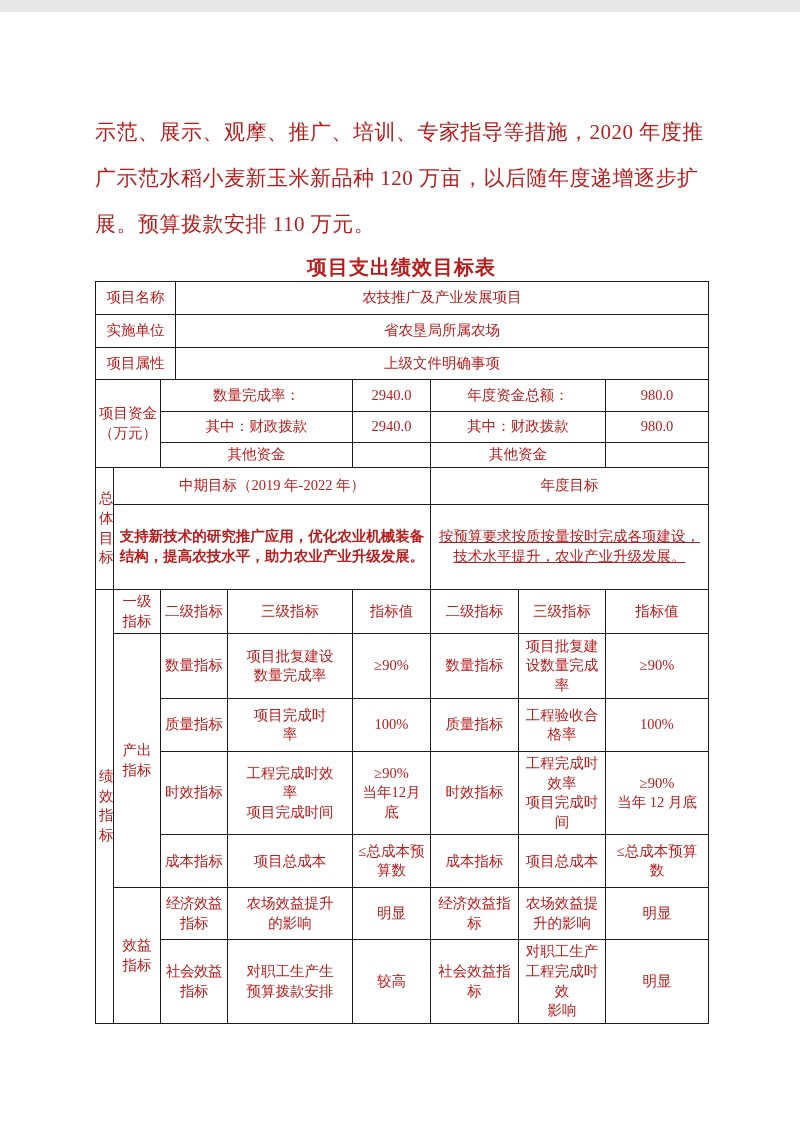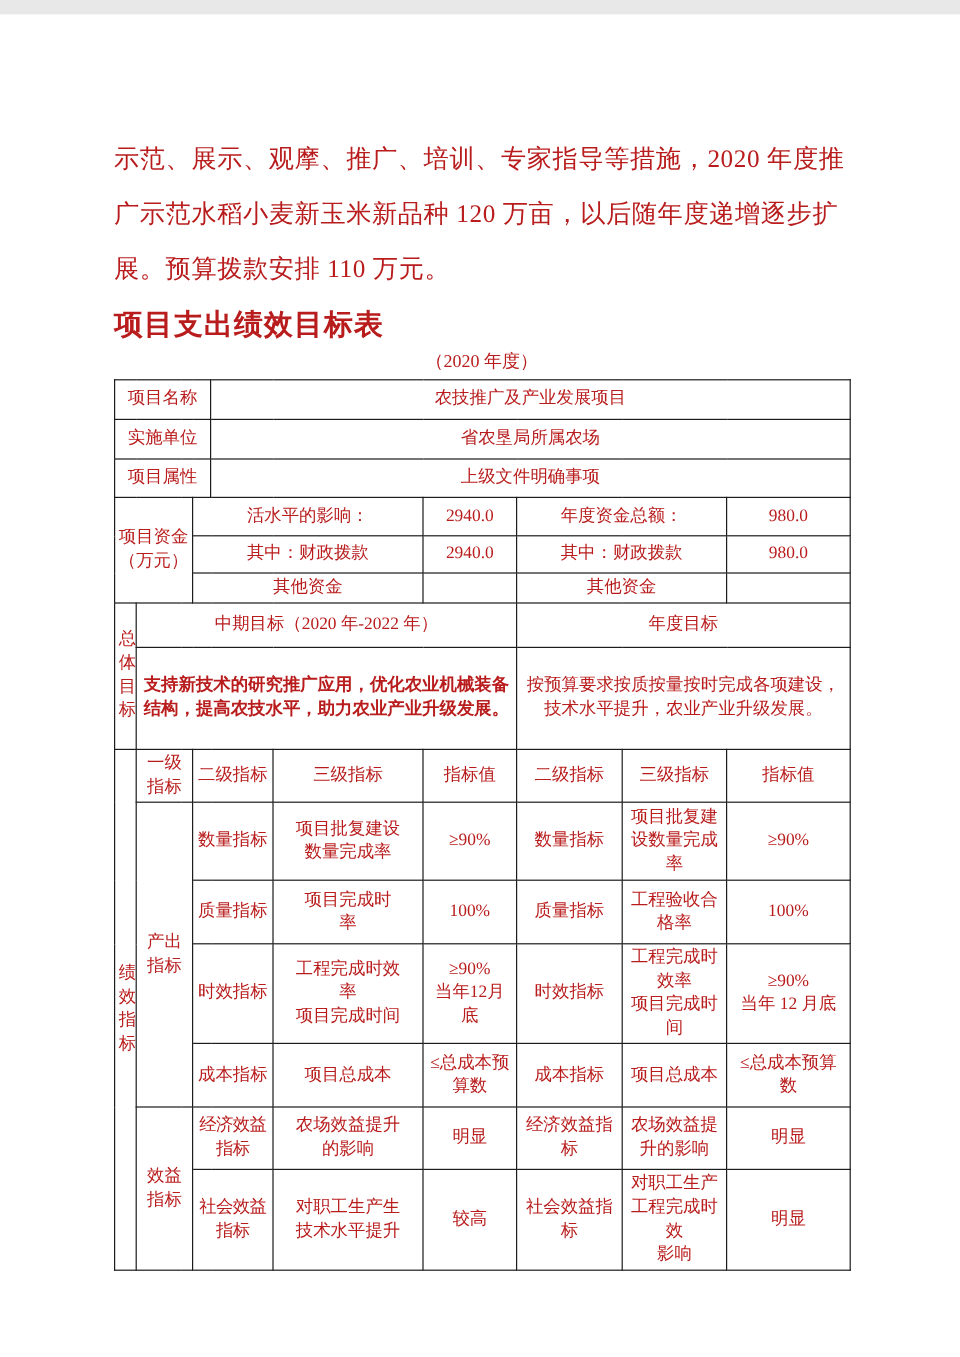--- a/index.html
+++ b/index.html
@@ -21,22 +21,22 @@
     text-align: justify;
     letter-spacing: 0.5px;
   }
   .sub-head {
     font-size: 21px;
     line-height: 46px;
     padding-left: 44px;
     letter-spacing: 0.5px;
   }
   .tbl-title {
-    text-align: left;
-    font-size: 24px;
+    text-align: center;
+    font-size: 20px;
     font-weight: bold;
     letter-spacing: 1px;
     margin-top: 7px;
   }
   .tbl-subtitle {
     text-align: center;
     font-size: 15px;
     margin-top: 6px;
     margin-bottom: 5px;
   }
@@ -55,42 +55,41 @@
     white-space: pre-line;
     overflow: hidden;
   }
   td.lab { text-align: center; font-size: 15px; }
   td.val-c { font-size: 15px; }
   td.val-r { text-align: right; font-size: 15px; padding-right: 5px; }
   td.lab-l { text-align: left; font-size: 15px; padding-left: 6px; }
   td.vlabel { padding: 1px 0; line-height: 1.5; word-break: break-all; font-size: 15px; }
   td.fund-lab { word-break: break-all; font-size: 15px; padding: 2px 1px; }
   td.goal-mid { text-align: left; font-size: 14px; padding: 4px 6px; line-height: 1.9; font-weight: bold; }
-  td.goal-ann { text-align: center; font-size: 14px; padding: 4px 4px; line-height: 1.9; }
+  td.goal-ann { text-align: center; font-size: 14px; padding: 4px 4px; line-height: 1.9; text-decoration: underline; }
   td.l3 { text-align: left; padding-left: 5px; }
   td.tight { font-size: 11.5px; letter-spacing: -0.5px; padding: 2px 0; }
   .page-num {
     text-align: center;
     font-size: 14px;
     font-weight: bold;
     margin-top: 15px;
   }
 </style>
 </head>
 <body>
 
 <div class="page">
   <div class="content">
 
     <div class="body-par">示范、展示、观摩、推广、培训、专家指导等措施，2020 年度推
 广示范水稻小麦新玉米新品种 120 万亩，以后随年度递增逐步扩
 展。预算拨款安排 110 万元。</div>
 
     <div class="tbl-title">项目支出绩效目标表</div>
-    <div class="tbl-subtitle">（2020 年度）</div>
 
     <table class="main">
       <colgroup>
         <col style="width:18px">
           <col style="width:37px">
           <col style="width:10px">
         <col style="width:15px">
           <col style="width:52px">
           <col style="width:125px">
         <col style="width:78px">
@@ -108,41 +107,41 @@
         <td colspan="4" class="lab">实施单位</td>
         <td colspan="6" class="val-c">省农垦局所属农场</td>
       </tr>
       <tr style="height:32px">
         <td colspan="4" class="lab">项目属性</td>
         <td colspan="6" class="val-c">上级文件明确事项</td>
       </tr>
 
       <tr style="height:32px">
         <td rowspan="3" colspan="3" class="fund-lab">项目资金（万元）</td>
-        <td colspan="3" class="lab-l">活水平的影响：</td>
+        <td colspan="3" class="lab-l">数量完成率：</td>
         <td class="val-r">2940.0</td>
         <td colspan="2" class="lab-l">年度资金总额：</td>
         <td class="val-r">980.0</td>
       </tr>
       <tr style="height:31px">
         <td colspan="3" class="val-c">其中：财政拨款</td>
         <td class="val-r">2940.0</td>
         <td colspan="2" class="val-c">其中：财政拨款</td>
         <td class="val-r">980.0</td>
       </tr>
       <tr style="height:25px">
         <td colspan="3" class="val-c">其他资金</td>
         <td class="val-r"></td>
         <td colspan="2" class="val-c">其他资金</td>
         <td class="val-r"></td>
       </tr>
 
       <tr style="height:37px">
         <td rowspan="2" class="vlabel">总体目标</td>
-        <td colspan="6" class="val-c">中期目标（2020 年-2022 年）</td>
+        <td colspan="6" class="val-c">中期目标（2019 年-2022 年）</td>
         <td colspan="3" class="val-c">年度目标</td>
       </tr>
       <tr style="height:85px">
         <td colspan="6" class="goal-mid">支持新技术的研究推广应用，优化农业机械装备
 结构，提高农技水平，助力农业产业升级发展。</td>
         <td colspan="3" class="goal-ann">按预算要求按质按量按时完成各项建设，
 技术水平提升，农业产业升级发展。</td>
       </tr>
 
       <tr style="height:43px">
@@ -211,21 +210,21 @@
 的影响</td>
         <td>明显</td>
         <td>经济效益指标</td>
         <td class="l3">农场效益提
 升的影响</td>
         <td>明显</td>
       </tr>
       <tr style="height:62px">
         <td colspan="2" class="tight">社会效益指标</td>
         <td class="l3">对职工生产生
-技术水平提升</td>
+预算拨款安排</td>
         <td>较高</td>
         <td>社会效益指标</td>
         <td class="l3">对职工生产
 工程完成时效
 影响</td>
         <td>明显</td>
       </tr>
     </tbody>
       </table>
 

